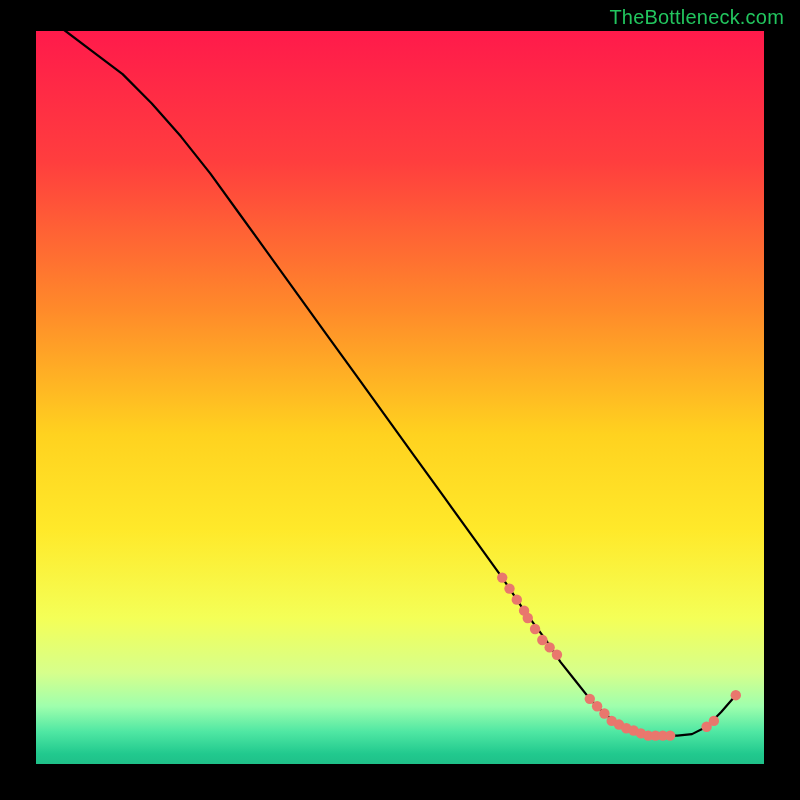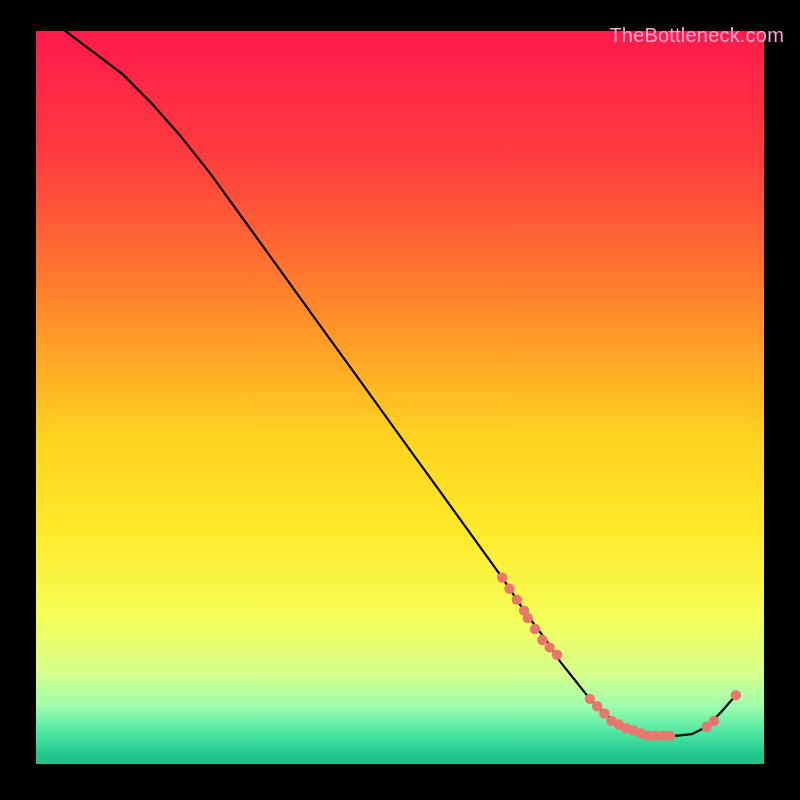--- a/index.html
+++ b/index.html
@@ -12,23 +12,23 @@
     font-family: Arial, Helvetica, sans-serif;
   }
   .stage {
     position: relative;
     width: 800px;
     height: 800px;
     background: #000;
   }
   .watermark {
     position: absolute;
-    top: 24px;
+    top: 6px;
     right: 16px;
-    color: #f9a8d4;
+    color: #22c55e;
     font-size: 20px;
     font-weight: 400;
     letter-spacing: 0.2px;
     z-index: 5;
   }
   svg {
     position: absolute;
     inset: 0;
   }
 </style>

